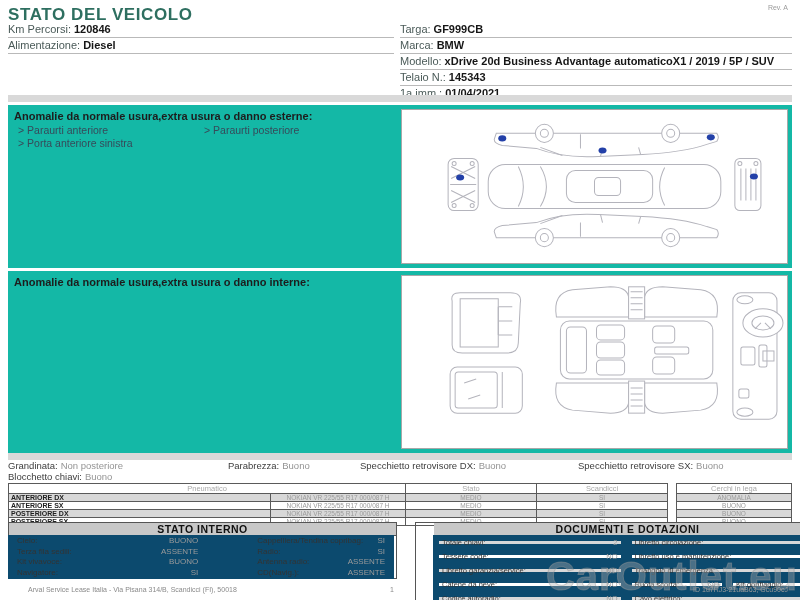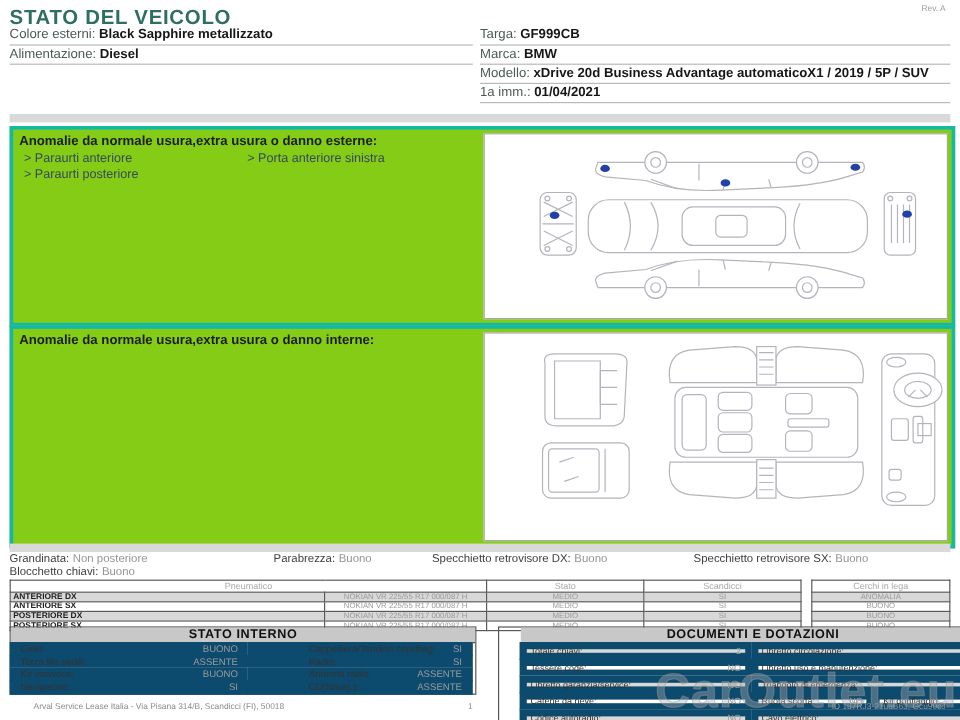--- a/index.html
+++ b/index.html
@@ -15,21 +15,21 @@
   #hcol-left{left:8px;width:386px;}
   #hcol-right{left:400px;width:392px;}
   .hfield{font-size:11px;color:#4a5a58;border-bottom:1px solid #b9b9b9;
           padding:1px 0 2px 0;line-height:12px;}
   .hfield b{color:#161616;margin-left:3px;}
 
   .bar{position:absolute;left:8px;width:784px;height:7px;background:#d9d9d9;}
   #bar1{top:95px;} #bar2{top:453px;}
 
   
-  .abox{position:absolute;left:8px;width:782px;border:3px solid #14b8a6;background:#84cc16;}
+  .abox{position:absolute;left:8px;width:782px;border:1px solid #14b8a6;background:#14b8a6;}
   #box-ext{top:105px;height:161px;}
   #box-int{top:271px;height:180px;}
   .abox-head{font-size:11px;font-weight:bold;color:#1d1d1d;padding:4px 0 2px 5px;}
   .aitems{display:grid;grid-template-columns:186px 1fr;font-size:10.5px;
           color:#374a5a;padding-left:9px;line-height:13px;width:370px;}
   .diagram{position:absolute;top:3px;right:3px;bottom:3px;left:392px;
            border:1px solid #a8a8a8;background:#fff;}
   .diagram svg{width:100%;height:100%;display:block;}
   .ln{stroke:#b4b4bc;stroke-width:1;fill:none;}
   .lnf{stroke:#b4b4bc;stroke-width:1;fill:#fff;}
@@ -83,39 +83,40 @@
 </style>
 </head>
 <body>
 
 <div class="page">
 
   <div class="title">STATO DEL VEICOLO</div>
   <div class="rev">Rev. A</div>
 
   <div class="hcol" id="hcol-left">
-    <div class="hfield"><span>Colore esterni:</span><b>Black Sapphire metallizzato</b></div>
+    <div class="hfield"><span>Km Percorsi:</span><b>120846</b></div>
     <div class="hfield"><span>Alimentazione:</span><b>Diesel</b></div>
   </div>
 
   <div class="hcol" id="hcol-right">
     <div class="hfield"><span>Targa:</span><b>GF999CB</b></div>
     <div class="hfield"><span>Marca:</span><b>BMW</b></div>
     <div class="hfield"><span>Modello:</span><b>xDrive 20d Business Advantage automaticoX1 / 2019 / 5P / SUV</b></div>
+    <div class="hfield"><span>Telaio N.:</span><b>145343</b></div>
     <div class="hfield"><span>1a imm.:</span><b>01/04/2021</b></div>
   </div>
 
   <div class="bar" id="bar1"></div>
 
   <div class="abox" id="box-ext">
     <div class="abox-head">Anomalie da normale usura,extra usura o danno esterne:</div>
     <div class="aitems">
       <span>&gt; Paraurti anteriore</span>
+      <span>&gt; Paraurti posteriore</span>
       <span>&gt; Porta anteriore sinistra</span>
-      <span>&gt; Paraurti posteriore</span>
     </div>
     <div class="diagram">
       <svg viewBox="0 0 384 152" preserveAspectRatio="xMidYMid meet">
         <defs>
           <g id="sideview">
             <path class="lnf" d="M6,27 L4,21 Q4,17 12,15 L46,12 Q72,2 108,4 L152,6 Q192,8 216,16 L226,19 Q229,23 226,27 Z"></path>
             <path class="ln" d="M50,13 L72,5 M110,4 L112,12 M150,6 L148,13 M90,12 L90,26"></path>
             <circle class="lnf" cx="54" cy="27" r="9"></circle>
               <circle class="ln" cx="54" cy="27" r="4"></circle>
             <circle class="lnf" cx="180" cy="27" r="9"></circle>

